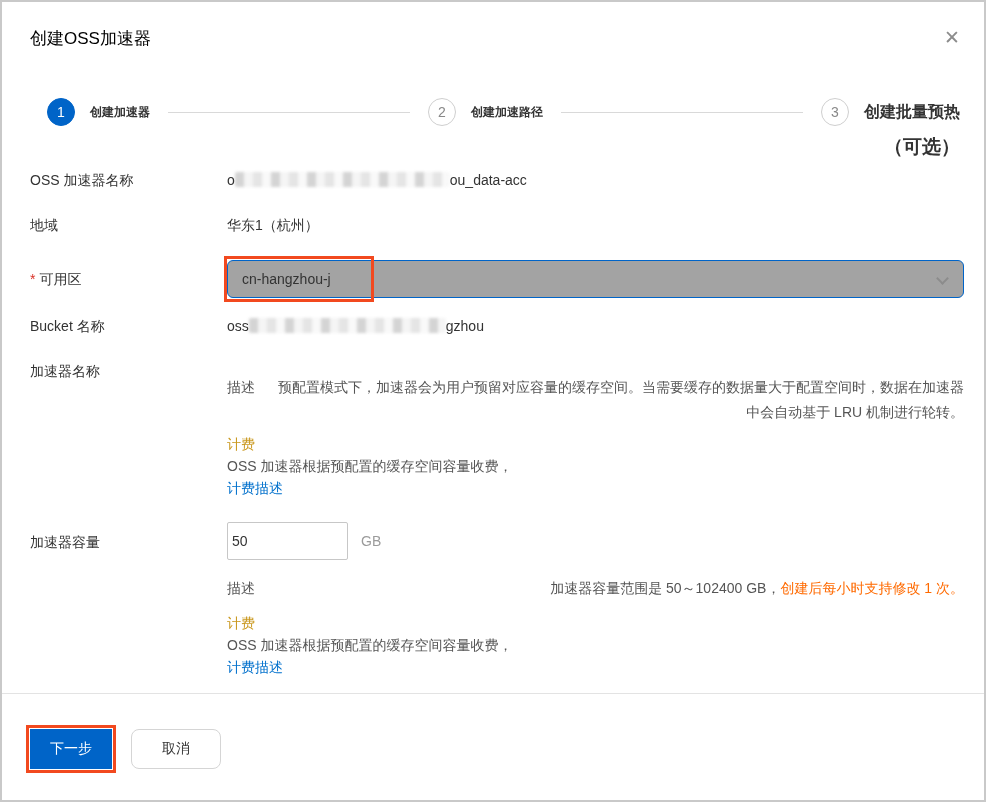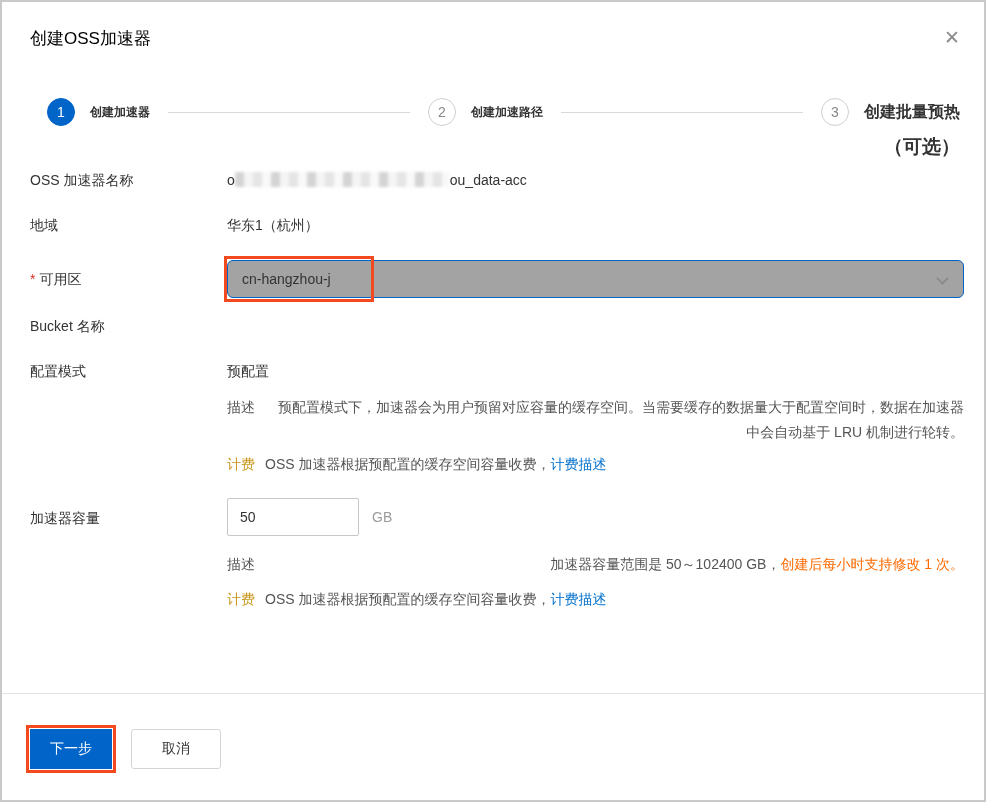--- a/index.html
+++ b/index.html
@@ -130,32 +130,32 @@
     position: absolute;
     left: -4px; top: -5px;
     width: 150px; height: 46px;
     border: 3px solid #f2491f;
     pointer-events: none;
   }
   
   .desc-line { display: flex; margin-top: 14px; line-height: 25px; color: #555; text-align: right; }
   .desc-tag { flex-shrink: 0; margin-right: 10px; color: #555; }
   .desc-text { flex: 1; color: #555; }
-  .bill-line { display: flex; margin-top: 8px; line-height: 22px; }
+  .bill-line { display: flex; margin-top: 8px; line-height: 22px; flex-direction: column; }
   .bill-tag { flex-shrink: 0; margin-right: 10px; color: #c9971c; }
   .bill-text { color: #555; }
   .link { color: #0070cc; cursor: pointer; }
   .warn { color: #ff6a00; }
   
   .cap-input-wrap { display: flex; align-items: center; height: 38px; }
   .cap-input {
-    width: 132px; height: 38px;
+    width: 121px; height: 38px;
     border: 1px solid #c7c7c7;
     border-radius: 2px;
-    padding: 0 12px;
+    padding: 0 4px;
     font-size: 14px;
     color: #333;
     font-family: "Liberation Sans", "DejaVu Sans", sans-serif;
     outline: none;
   }
   .cap-unit { margin-left: 13px; color: #9b9b9b; }
   
   .footer {
     position: absolute;
     left: 0; right: 0; bottom: 0;
@@ -181,21 +181,21 @@
     cursor: pointer;
     display: block;
   }
   .btn-cancel {
     width: 90px; height: 40px;
     margin-left: 15px;
     margin-top: 4px;
     background: #fff;
     color: #333;
     border: 1px solid #d5d5d5;
-    border-radius: 3px;
+    border-radius: 8px;
     font-size: 14px;
     font-family: "Liberation Sans", "DejaVu Sans", sans-serif;
     cursor: pointer;
   }
 </style>
 </head>
 <body>
 
 <div class="dialog">
 
@@ -244,26 +244,28 @@
         <div class="select">
           <span class="select-value">cn-hangzhou-j</span>
           <span class="chevron"></span>
           <div class="zone-highlight"></div>
         </div>
       </div>
     </div>
 
     <div class="row mb-bucket">
       <div class="row-label">Bucket 名称</div>
+      <div class="row-value">
+        <span>oss</span><span class="redacted bucket-w"></span><span>gzhou</span>
+      </div>
     </div>
 
     <div class="row mb-mode">
-      <div class="row-label">配置模式</div>
-      <div class="row-value">
-        <div>预配置</div>
+      <div class="row-label">加速器名称</div>
+      <div class="row-value">
         <div class="desc-line">
           <span class="desc-tag">描述</span>
           <span class="desc-text">预配置模式下，加速器会为用户预留对应容量的缓存空间。当需要缓存的数据量大于配置空间时，数据在加速器中会自动基于 LRU 机制进行轮转。</span>
         </div>
         <div class="bill-line">
           <span class="bill-tag">计费</span>
           <span class="bill-text">OSS 加速器根据预配置的缓存空间容量收费，</span>
           <span class="link">计费描述</span>
         </div>
       </div>

